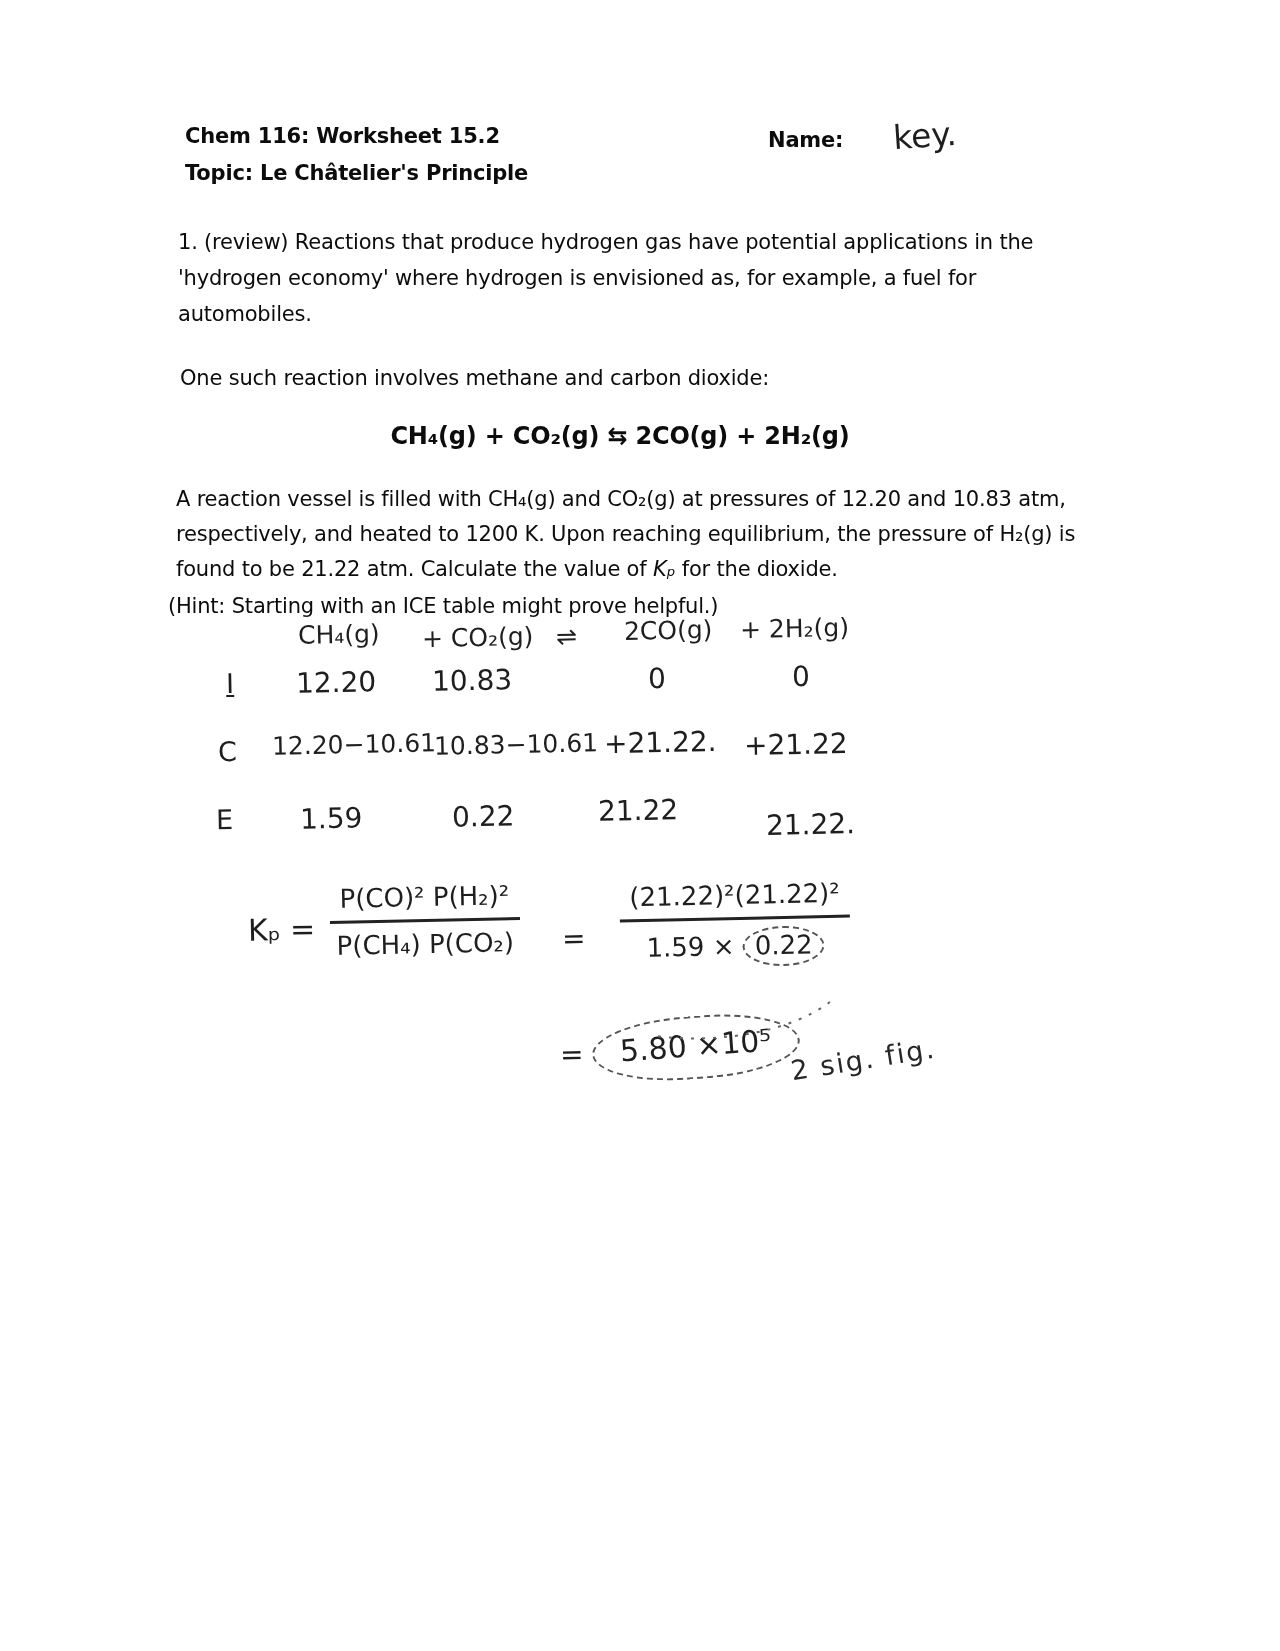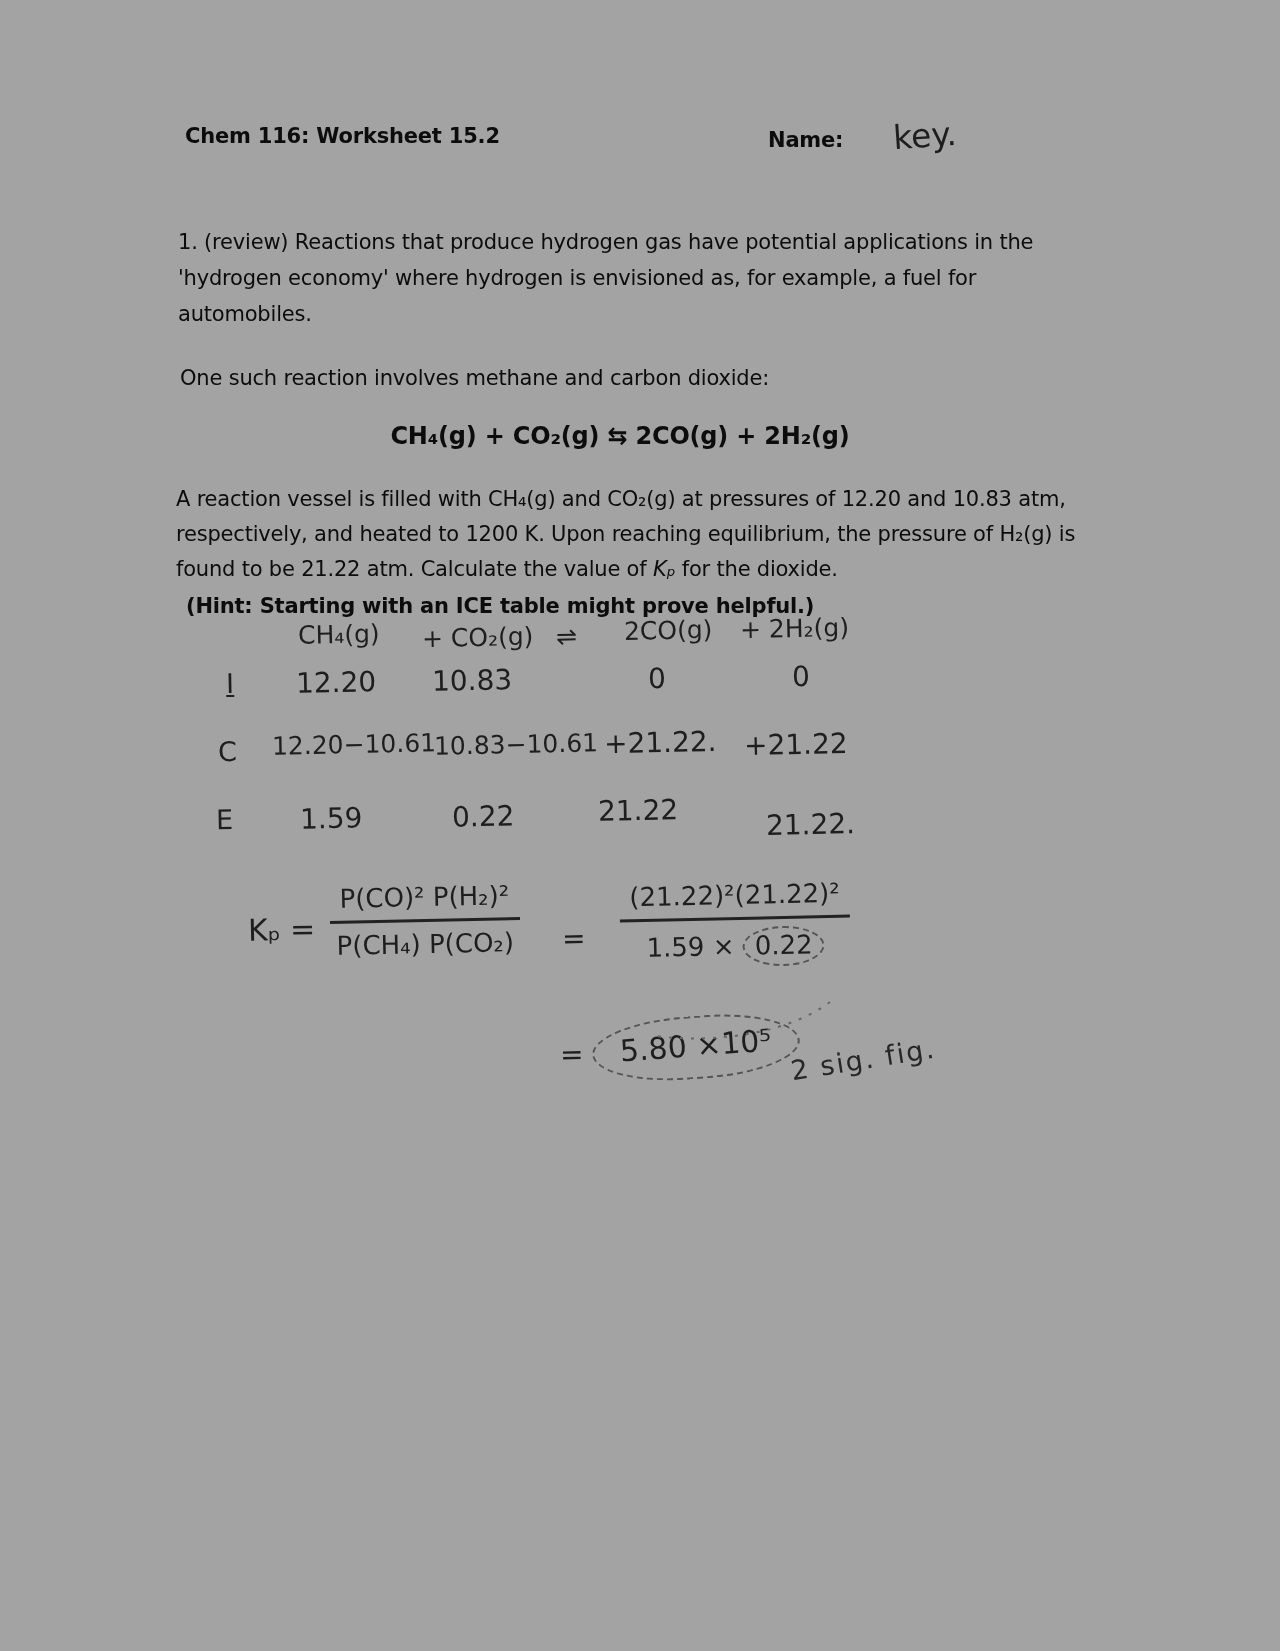--- a/index.html
+++ b/index.html
@@ -1,21 +1,21 @@
 <!DOCTYPE html>
 <html><head>
 <meta charset="utf-8">
 <style>
   html, body { margin: 0; padding: 0; background: #e8e8e8; }
   .page {
     position: relative;
     width: 1280px;
     height: 1651px;
     margin: 0 auto;
-    background: #a3a3a3;
+    background: #ffffff;
     overflow: hidden;
     font-family: "DejaVu Sans", "Liberation Sans", sans-serif;
     color: #0c0c0c;
   }
   
   .print { letter-spacing: -0.2px; }
   .header-block {
     position: absolute; left: 185px; top: 118px;
     font-size: 21px; line-height: 37px; font-weight: 600;
   }
@@ -27,21 +27,21 @@
     position: absolute;
     font-size: 21px; line-height: 36px;
   }
   .intro   { left: 178px; top: 224px; width: 880px; }
   .leadin  { left: 180px; top: 360px; width: 880px; }
   .equation {
     position: absolute; left: 0; top: 422px; width: 1240px;
     text-align: center; font-size: 24px; font-weight: 600;
   }
   .body2   { left: 176px; top: 482px; width: 925px; line-height: 35px; }
-  .hint    { left: 186px; top: 588px; width: 925px; font-weight: bold; }
+  .hint    { left: 168px; top: 588px; width: 925px; }
   .kp-ital { font-style: italic; text-align: right; }
 
   
   .hw {
     position: absolute;
     font-family: "DejaVu Sans", sans-serif;
     color: #1e1e1e;
     font-size: 28px;
     white-space: nowrap;
     transform: rotate(-1.2deg);
@@ -69,20 +69,21 @@
   .name-hw { font-size: 33px; transform: rotate(-4deg); }
   svg.marks { position: absolute; left: 0; top: 0; pointer-events: none; }
 </style>
 </head>
 <body>
 
 <div class="page">
 
   <div class="header-block print">
     <div>Chem 116: Worksheet 15.2</div>
+    <div>Topic: Le Châtelier's Principle</div>
   </div>
 
   <div class="name-label print">Name:</div>
   <span class="hw name-hw" style="left:893px; top:116px;">key.</span>
 
   <div class="para intro print">1. (review) Reactions that produce hydrogen gas have potential applications in the 'hydrogen economy' where hydrogen is envisioned as, for example, a fuel for automobiles.</div>
   <div class="para leadin print">One such reaction involves methane and carbon dioxide:</div>
   <div class="equation print">CH₄(g) + CO₂(g) ⇆ 2CO(g) + 2H₂(g)</div>
 
   <div class="para body2 print">

